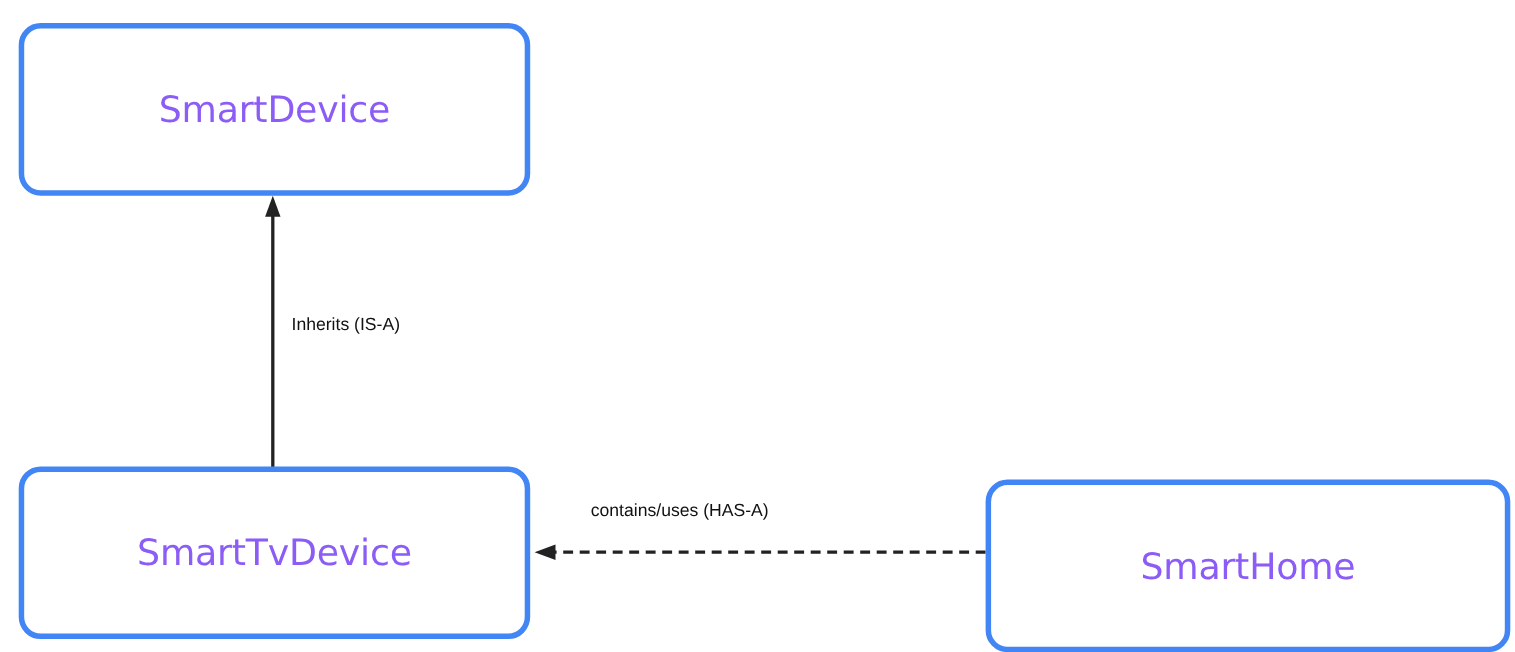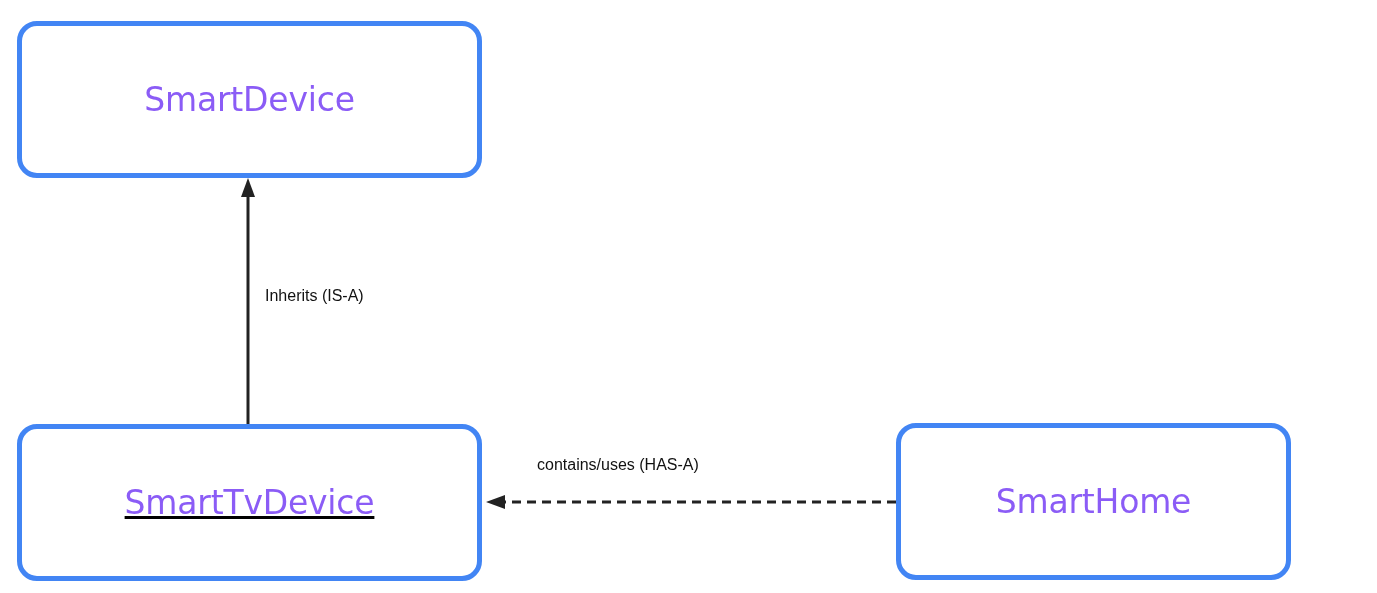--- a/index.html
+++ b/index.html
@@ -43,26 +43,25 @@
     left: 17px;
     top: 21px;
     width: 465px;
     height: 157px;
   }
   #node-smarttvdevice {
     left: 17px;
     top: 424px;
     width: 465px;
     height: 157px;
-    text-decoration: underline;
   }
   #node-smarthome {
     left: 896px;
-    top: 423px;
-    width: 395px;
+    top: 436px;
+    width: 477px;
     height: 157px;
     justify-content: center;
   }
   .edge-layer {
     position: absolute;
     left: 0;
     top: 0;
     width: 1377px;
     height: 593px;
     pointer-events: none;

